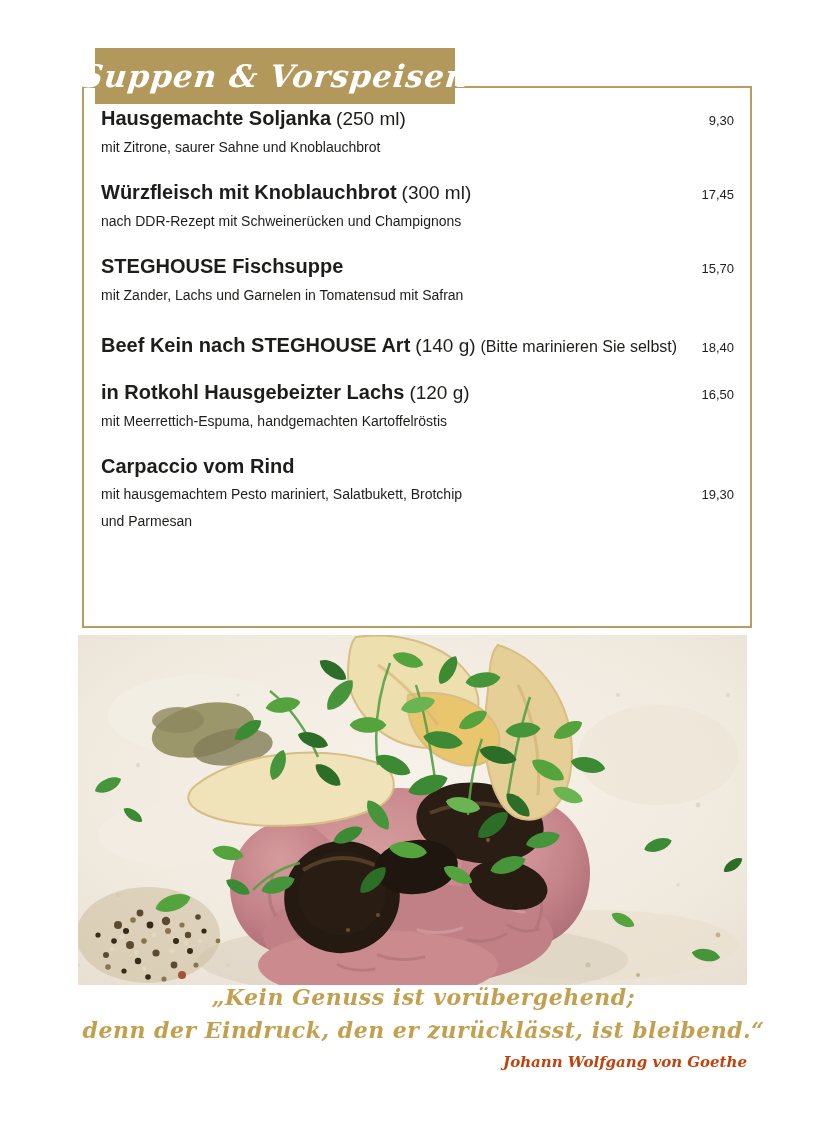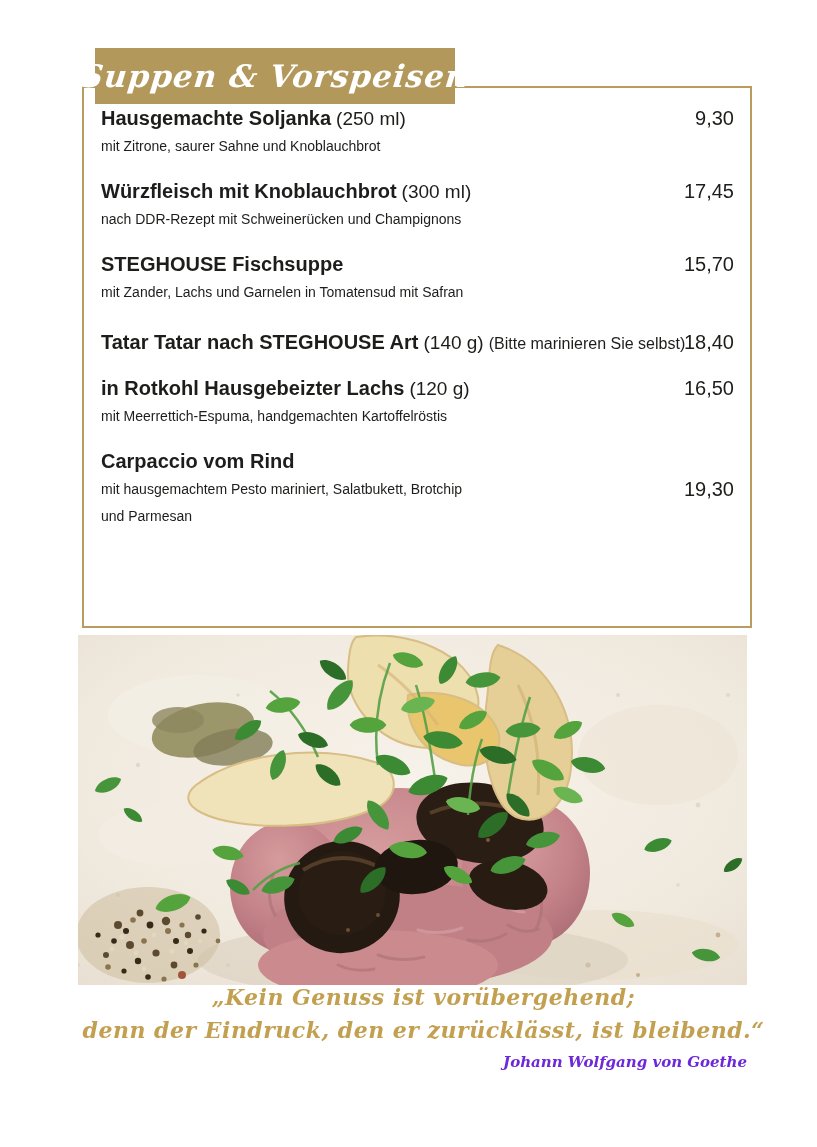--- a/index.html
+++ b/index.html
@@ -39,21 +39,21 @@
   }
 
   
   .menu-item { margin-bottom:18px; }
   .menu-item.extra-space { margin-top:23px; }
   .title-row { display:flex; align-items:baseline; line-height:27px; }
   .title-left { flex:1; white-space:nowrap; min-width:0; }
   .item-name { font-weight:bold; font-size:20px; }
   .item-portion { font-size:19px; margin-left:5px; }
   .item-note { font-size:16px; margin-left:5px; }
-  .price { font-size:20px; margin-left:8px; white-space:nowrap; }
+  .price { font-size:13px; margin-left:8px; white-space:nowrap; }
   .price:empty { margin-left:0; }
   .desc-row { display:flex; align-items:flex-start; line-height:27px; }
   .item-desc { flex:1; font-size:14px; white-space:pre-line; }
 
   
   .photo-wrap {
     position:absolute; left:78px; top:635px;
     width:669px; height:350px; overflow:hidden;
   }
   .photo-wrap svg { display:block; }
@@ -64,21 +64,21 @@
     text-align:center;
     font-family:"DejaVu Serif", serif;
     font-style:italic; font-weight:bold;
     color:#c2a050; font-size:22px; line-height:33px;
     letter-spacing:0.5px;
   }
   .attribution {
     position:absolute; top:1053px; right:70px;
     font-family:"DejaVu Serif", serif;
     font-style:italic; font-weight:bold;
-    color:#6d28d9; font-size:15px;
+    color:#c2410c; font-size:15px;
   }
 </style>
 </head>
 <body>
 
 <div class="banner">
   <span class="banner-text">Suppen &amp; Vorspeisen</span>
 </div>
 
 <div class="menu-box">
@@ -118,21 +118,21 @@
     </div>
     <div class="desc-row">
       <div class="item-desc">mit Zander, Lachs und Garnelen in Tomatensud mit Safran</div>
       <div class="price"></div>
     </div>
   </div>
 
   <div class="menu-item extra-space">
     <div class="title-row">
       <div class="title-left">
-        <span class="item-name">Tatar Tatar nach STEGHOUSE Art</span><span class="item-portion">(140 g)</span><span class="item-note">(Bitte marinieren Sie selbst)</span>
+        <span class="item-name">Beef Kein nach STEGHOUSE Art</span><span class="item-portion">(140 g)</span><span class="item-note">(Bitte marinieren Sie selbst)</span>
       </div>
       <div class="price">18,40</div>
     </div>
   </div>
 
   <div class="menu-item">
     <div class="title-row">
       <div class="title-left">
         <span class="item-name">in Rotkohl Hausgebeizter Lachs</span><span class="item-portion">(120 g)</span><span class="item-note"></span>
       </div>

